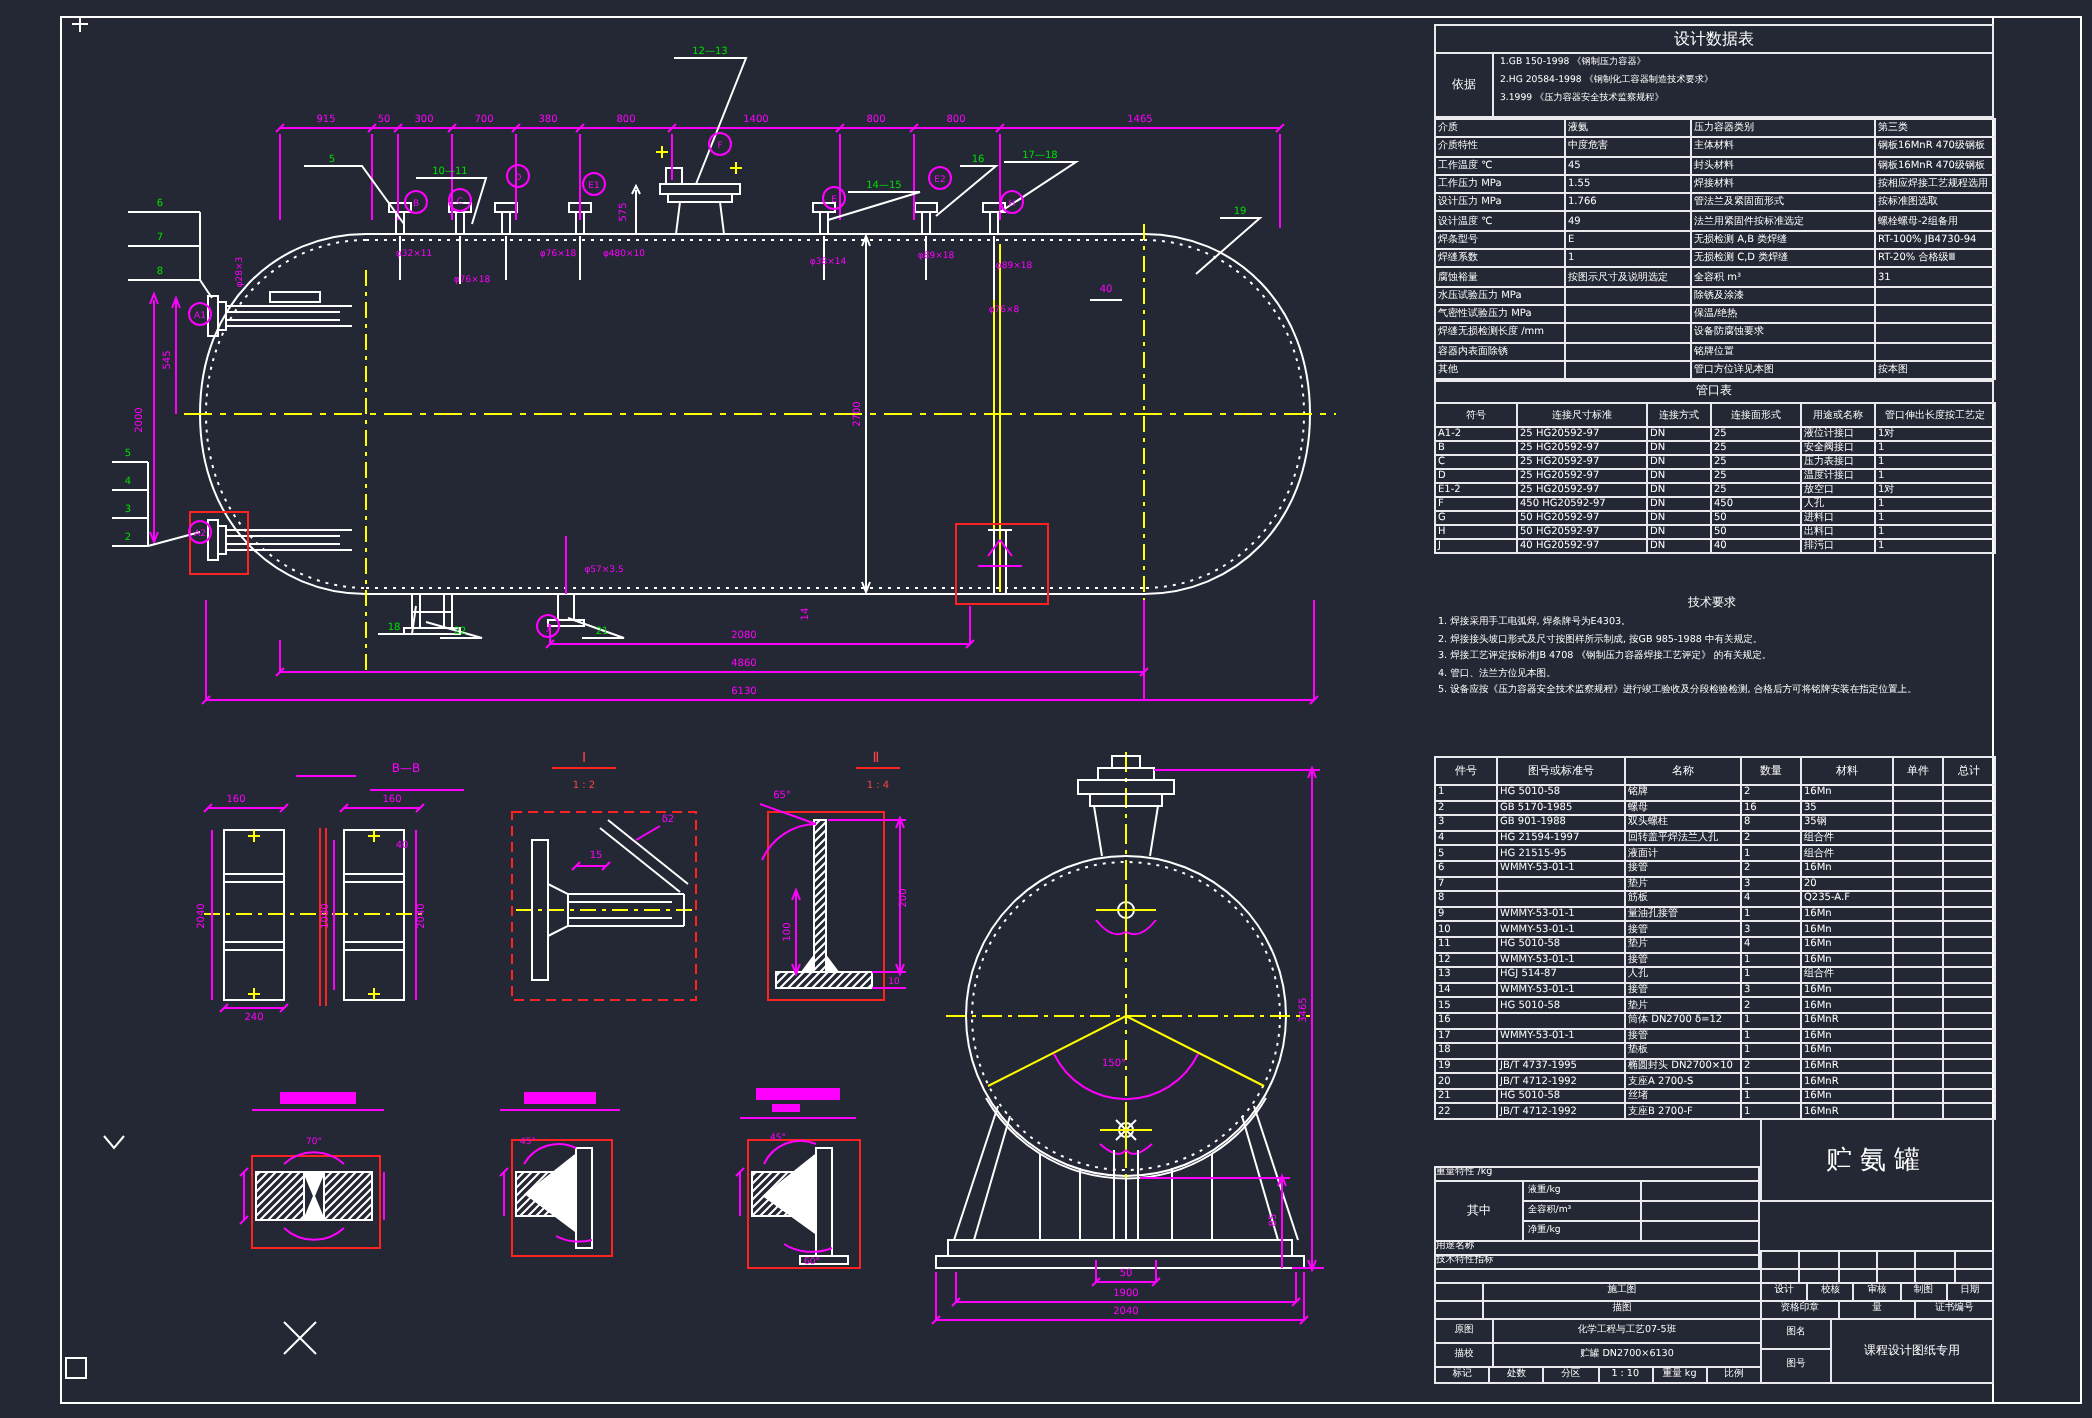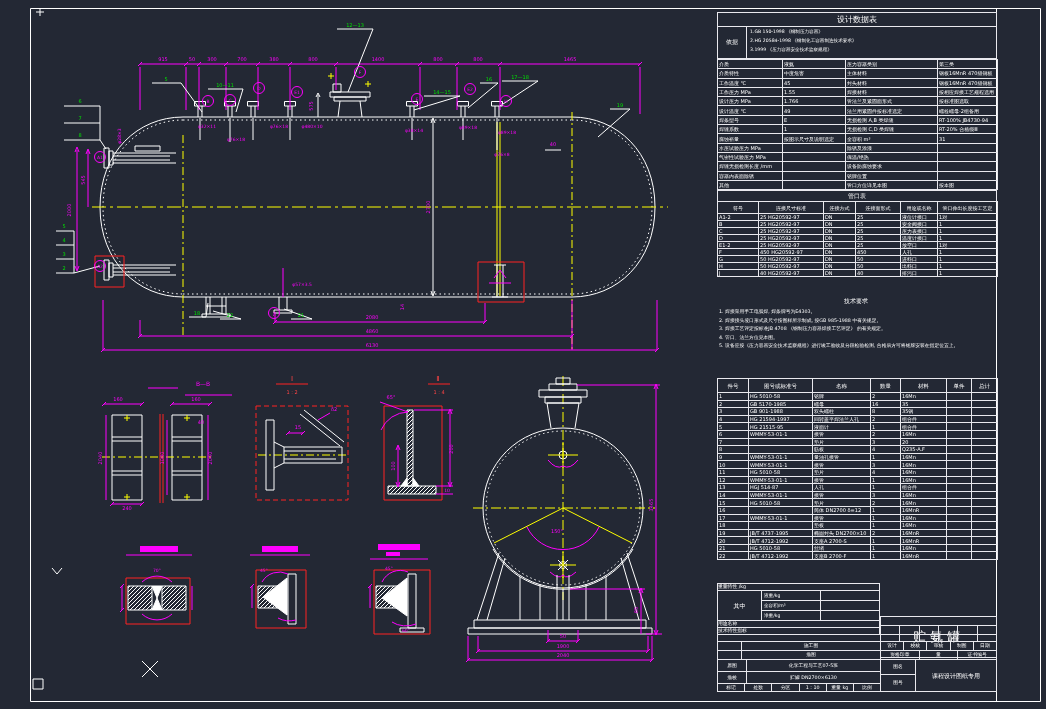--- a/index.html
+++ b/index.html
@@ -850,21 +850,21 @@
         </div>
     <div class="amongline">
           <span>全容积/m³</span>
           <span class="v"></span>
         </div>
     <div class="amongline">
           <span>净重/kg</span>
           <span class="v"></span>
         </div>
   </div>
-  <div class="bigname" style="left:880px;top:616px;width:117px;height:42px;">贮氨罐</div>
+  <div class="bigname" style="left:880px;top:559px;width:117px;height:42px;">贮氨罐</div>
   <div class="cell" style="left:717px;top:620px;width:163px;height:8px;">用途名称</div>
   <div class="cell" style="left:717px;top:627px;width:163px;height:8px;">技术特性指标</div>
   <div class="rowcells" style="left:880px;top:625px;width:117px;height:17px;">
     <div></div>
         <div></div>
         <div></div>
         <div></div>
         <div></div>
         <div></div>
   </div>

